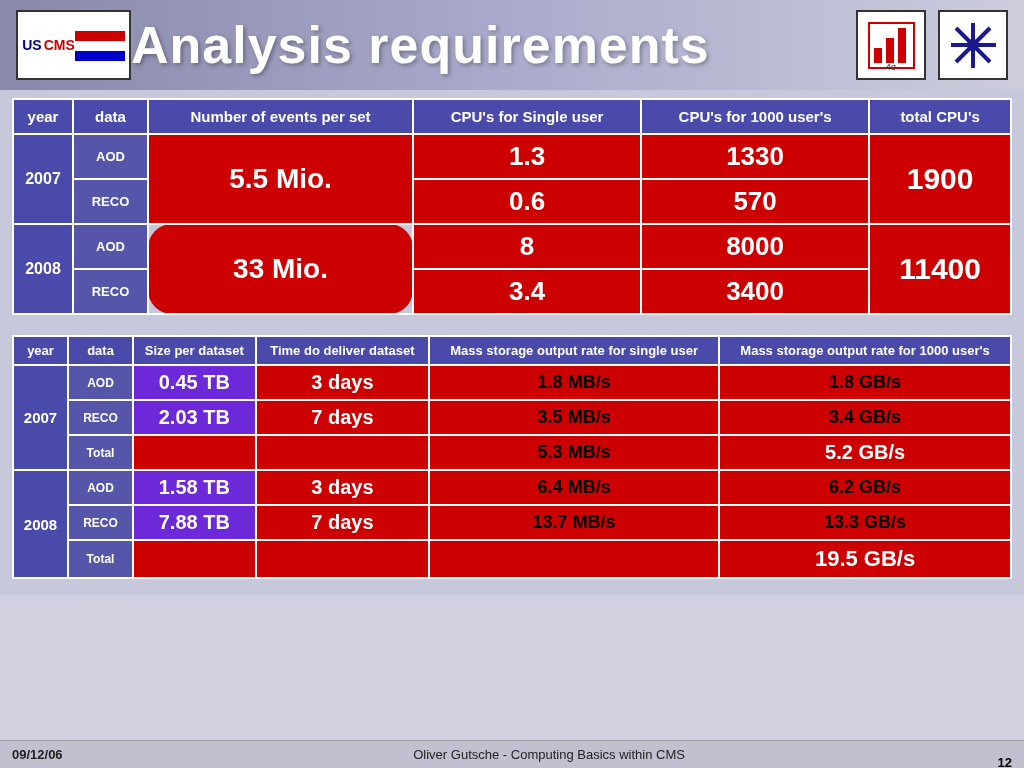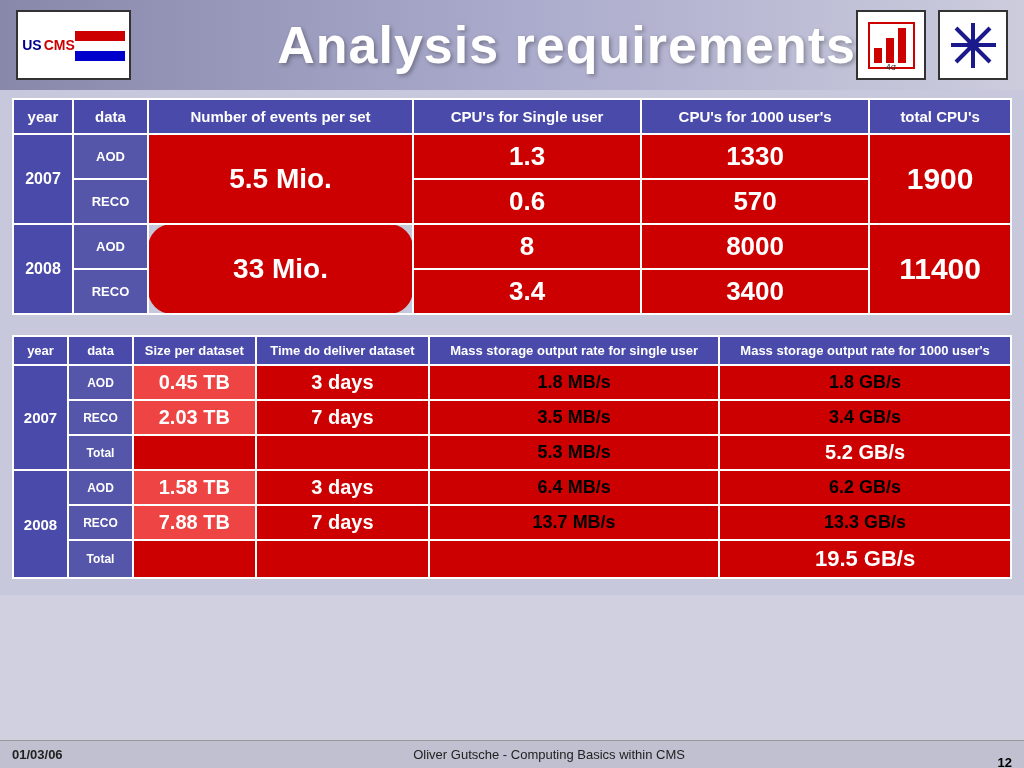--- a/index.html
+++ b/index.html
@@ -44,21 +44,21 @@
     .logo-us { color: #00008B; font-weight: bold; font-size: 14px; }
     .logo-cms { color: #cc0000; font-weight: bold; font-size: 14px; }
     .logo-flag {
       width: 50px;
       height: 30px;
       background: linear-gradient(to bottom, #cc0000 33%, white 33%, white 66%, #0000cc 66%);
       margin-top: 2px;
     }
     .header-title {
       flex: 1;
-      text-align: right;
+      text-align: left;
       font-size: 52px;
       font-weight: bold;
       color: white;
       text-shadow: 2px 2px 4px rgba(0,0,0,0.3);
       letter-spacing: 1px;
     }
     .header-right-logos {
       display: flex;
       gap: 12px;
       align-items: center;
@@ -175,21 +175,21 @@
     }
     .cell-data2 {
       background: #5555aa;
       color: white;
       font-size: 12px;
       font-weight: bold;
       width: 65px;
       padding: 5px 3px;
     }
     .cell-size {
-      background: #ef4444;
+      background: #6d28d9;
       color: white;
       font-size: 20px;
       font-weight: bold;
       padding: 5px;
     }
     .cell-time {
       background: #cc0000;
       color: white;
       font-size: 20px;
       font-weight: bold;
@@ -403,16 +403,16 @@
           <td class="cell-empty2"></td>
           <td class="cell-rate-bold" style="font-size:22px;">19.5 GB/s</td>
         </tr>
       </tbody>
     </table>
   </div>
 
 </div>
 
 <div class="footer">
-  <span class="footer-date">01/03/06</span>
+  <span class="footer-date">09/12/06</span>
   <span class="footer-text">Oliver Gutsche - Computing Basics within CMS</span>
   <span class="footer-page">12</span>
 </div>
 
 </body></html>

